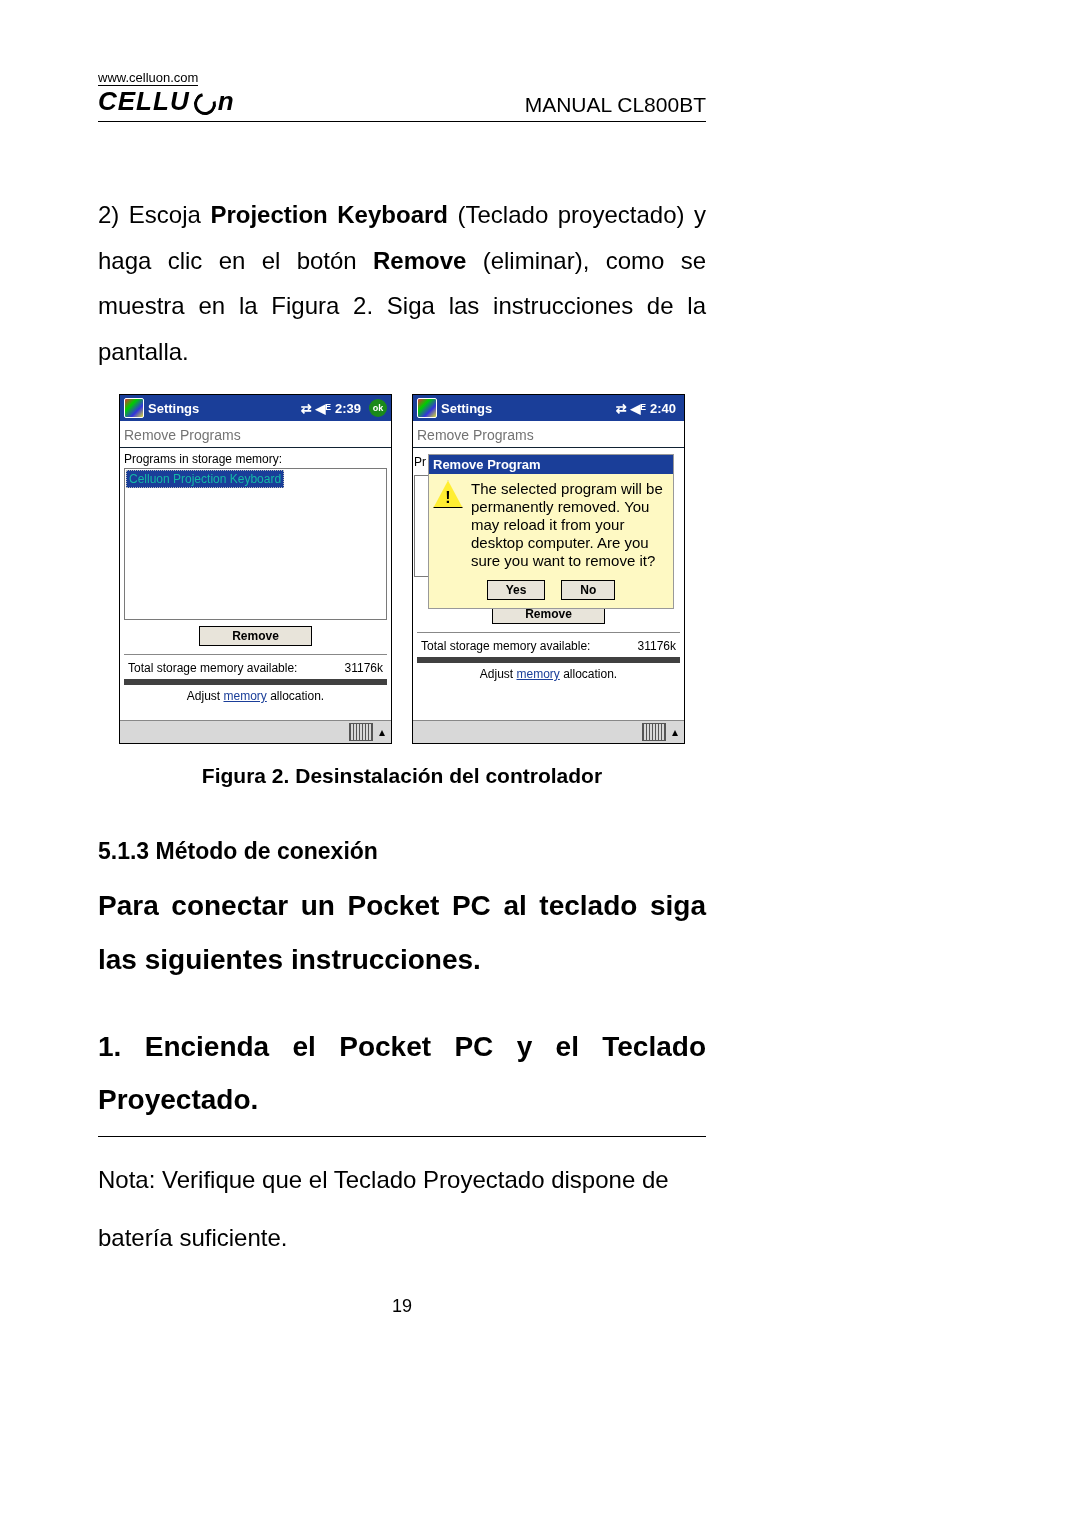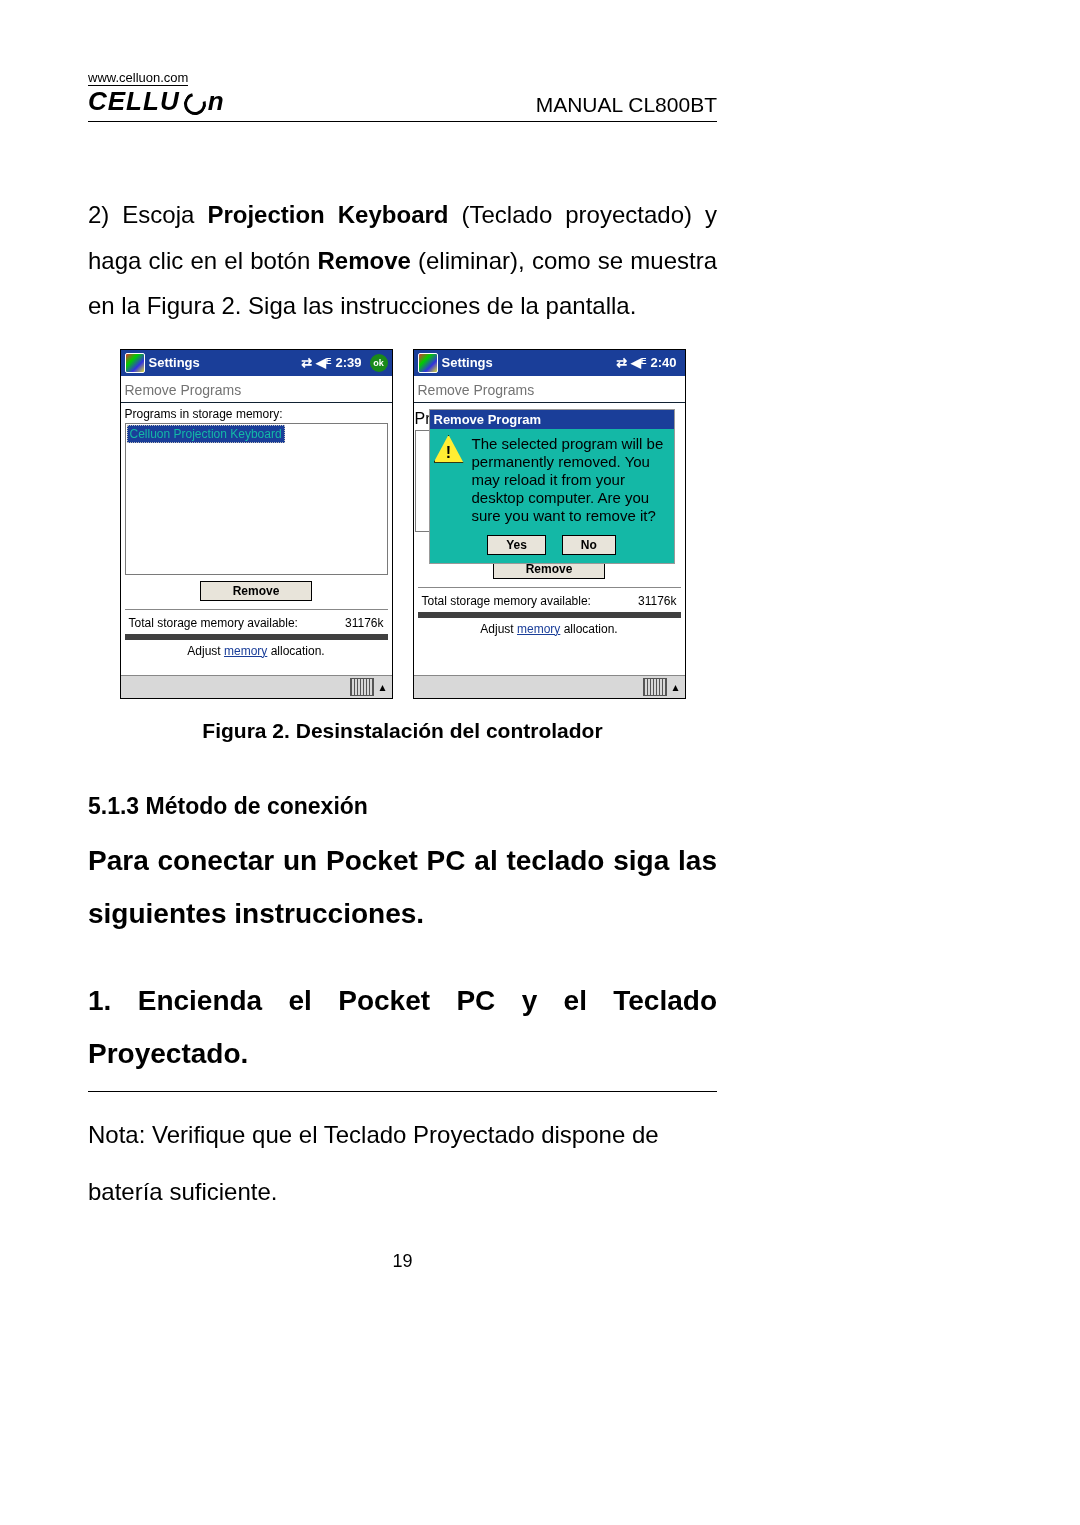--- a/index.html
+++ b/index.html
@@ -6,23 +6,22 @@
     margin: 0;
     padding: 0;
     background: #fff;
     font-family: Arial, Helvetica, sans-serif;
     color: #000;
     width: 1080px;
   }
   .page {
     width: 856px;
     box-sizing: border-box;
-    padding: 70px 150px 40px 77px;
+    padding: 70px 150px 40px 98px;
     position: relative;
-    margin-left: 11px;
   }
   .header-row {
     display: flex;
     justify-content: space-between;
     align-items: flex-end;
     border-bottom: 1.5px solid #000;
     padding-bottom: 4px;
     margin-bottom: 70px;
   }
   .header-left {
@@ -186,21 +185,21 @@
   .up-tri {
     width: 14px; height: 14px;
     display: inline-flex; align-items: center; justify-content: center;
     color: #000; font-size: 12px;
   }
   .modal-overlay {
     position: absolute;
     top: 60px;
     left: 16px;
     right: 11px;
-    background: #14b8a6;
+    background: #fef9c3;
     border: 0;
     padding: 0;
     font-size: 12px;
     box-shadow: 0 0 0 1px #999;
     z-index: 2;
   }
   .modal-title {
     background: #1a3e99;
     color: #fff;
     font-weight: bold;
@@ -270,21 +269,21 @@
   }
   .page-num {
     text-align: center;
     font-size: 18px;
     margin-top: 30px;
   }
   .behind-pr {
     position: absolute;
     top: 60px;
     left: 1px;
-    font-size: 16px;
+    font-size: 12px;
     color: #000;
     z-index: 1;
   }
   .behind-c {
     position: absolute;
     top: 80px;
     left: 1px;
     width: 14px;
     height: 100px;
     border: 1px solid #7a7a7a;

